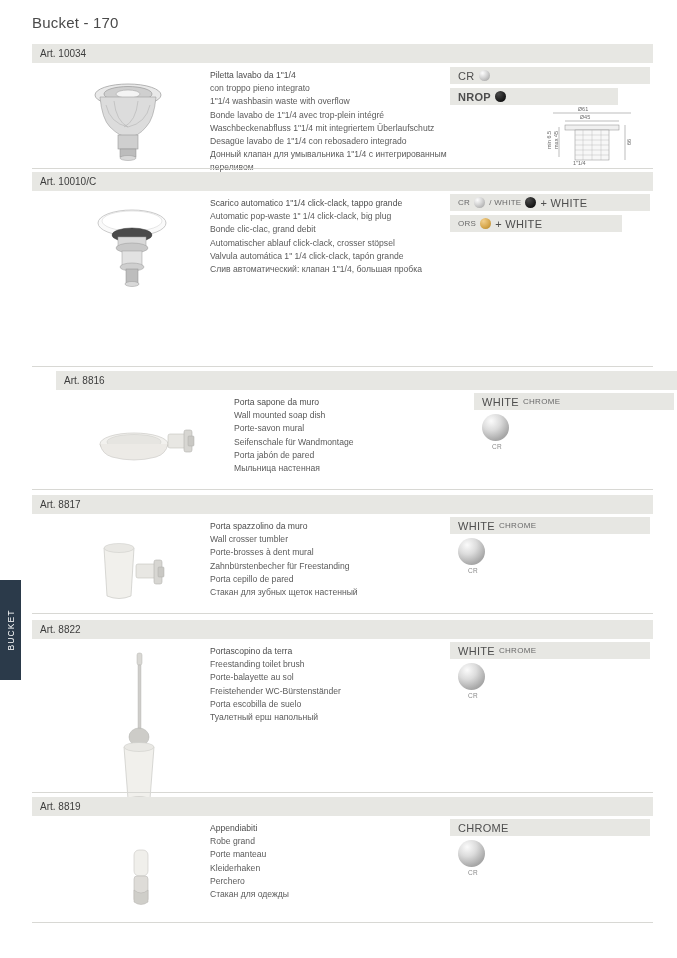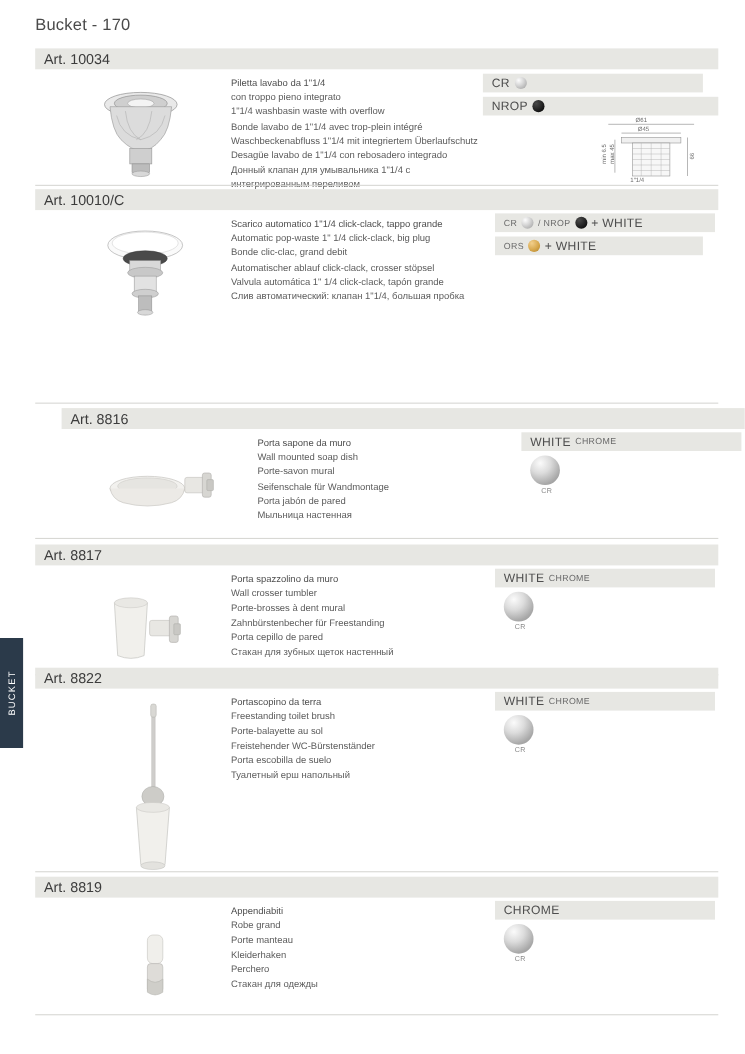--- a/index.html
+++ b/index.html
@@ -52,21 +52,21 @@
     position: absolute;
     left: 32px;
     width: 621px;
   }
   .art-bar {
     height: 19px;
     background: #e7e7e3;
     display: flex;
     align-items: center;
     padding-left: 8px;
-    font-size: 13px;
+    font-size: 10px;
     color: #3c3c3c;
   }
   .body-row {
     position: relative;
     display: flex;
   }
   .img-col {
     width: 178px;
     position: relative;
   }
@@ -206,21 +206,21 @@
       <div>Bonde lavabo de 1"1/4 avec trop-plein intégré</div>
       <div>Waschbeckenabfluss 1"1/4 mit integriertem Überlaufschutz</div>
       <div>Desagüe lavabo de 1"1/4 con rebosadero integrado</div>
       <div>Донный клапан для умывальника 1"1/4 с интегрированным переливом</div>
     </div>
     <div class="finish-col">
       <div class="finish-bar" style="width:200px;">
         <span class="finish-label-big">CR</span>
         <span class="dot dot-cr"></span>
       </div>
-      <div class="finish-bar second" style="width:214px;">
+      <div class="finish-bar second" style="width:168px;font-weight:bold;">
         <span class="finish-label-big">NROP</span>
         <span class="dot dot-nrop"></span>
       </div>
 
       <div class="tech-draw">
         <svg width="118" height="62" viewBox="0 0 118 62">
 
           <line x1="30" y1="8" x2="108" y2="8" stroke="#7a7a7a" stroke-width="0.5"></line>
           <line x1="42" y1="16" x2="96" y2="16" stroke="#7a7a7a" stroke-width="0.5"></line>
           <text class="tiny" x="60" y="6" text-anchor="middle">Ø61</text>
@@ -279,25 +279,25 @@
       <div>Automatic pop-waste 1" 1/4 click-clack, big plug</div>
       <div>Bonde clic-clac, grand debit</div>
       <div>Automatischer ablauf click-clack, crosser stöpsel</div>
       <div>Valvula automática 1" 1/4 click-clack, tapón grande</div>
       <div>Слив автоматический: клапан 1"1/4, большая пробка</div>
     </div>
     <div class="finish-col">
       <div class="finish-bar" style="width:200px; margin-top:-1px;">
         <span class="finish-label-sm">CR</span>
         <span class="dot dot-cr"></span>
-        <span class="finish-label-sm">/ NROP</span>
+        <span class="finish-label-sm">/ WHITE</span>
         <span class="dot dot-nrop"></span>
         <span class="finish-label-big">+ WHITE</span>
       </div>
-      <div class="finish-bar second" style="width:189px;">
+      <div class="finish-bar second" style="width:172px;">
         <span class="finish-label-sm">ORS</span>
         <span class="dot dot-ors"></span>
         <span class="finish-label-big">+ WHITE</span>
       </div>
     </div>
   </div>
 </div>
 <div class="sep-line" style="top:366px;"></div>
 
 <div class="product" style="top:371px;margin-left:24px;">
@@ -370,21 +370,21 @@
       </div>
       <div class="chrome-swatch">
         <div class="dot-chrome-big"></div>
         <div class="cap">CR</div>
       </div>
     </div>
   </div>
 </div>
 <div class="sep-line" style="top:613px;"></div>
 
-<div class="product" style="top:607px;">
+<div class="product" style="top:620px;">
   <div class="art-bar">
     <span>Art. 8822</span>
   </div>
   <div class="body-row">
     <div class="img-col" style="height:175px;">
       <svg width="178" height="175" viewBox="0 0 178 175">
         <g transform="translate(52,14)">
           <rect x="53" y="0" width="5" height="12" rx="2" fill="#d9d8d4" stroke="#b6b5b1" stroke-width="0.5"></rect>
           <rect x="54" y="12" width="3" height="66" fill="#cfcecb" stroke="#b6b5b1" stroke-width="0.4"></rect>
           <ellipse cx="55" cy="84" rx="10" ry="9" fill="#cdccc8" stroke="#adaca8" stroke-width="0.5"></ellipse>

